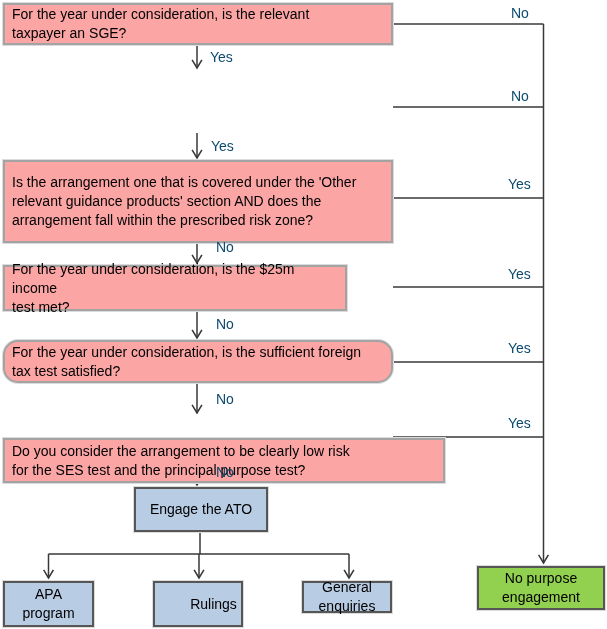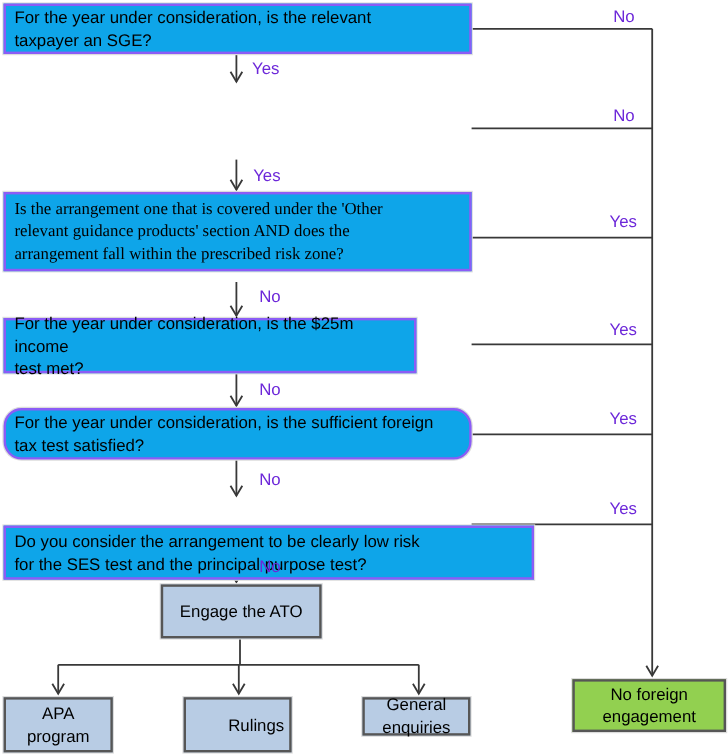--- a/index.html
+++ b/index.html
@@ -17,22 +17,22 @@
   }
   .wires {
     position: absolute;
     left: 0;
     top: 0;
     z-index: 0;
   }
   .qbox {
     position: absolute;
     box-sizing: border-box;
-    background: #0ea5e9;
-    border: 2px solid #8b5cf6;
+    background: #fca5a5;
+    border: 2px solid #a3a3a3;
     box-shadow: 0 0 0 1px #dcdcdc;
     display: flex;
     align-items: center;
     padding: 2px 6px 2px 7px;
     font-size: 14px;
     line-height: 19px;
     color: #000000;
     white-space: pre-line;
     z-index: 1;
   }
@@ -48,21 +48,21 @@
     font-size: 14px;
     line-height: 19px;
     color: #000000;
     white-space: pre-line;
     z-index: 1;
   }
   .edge-label {
     position: absolute;
     font-size: 14px;
     line-height: 15px;
-    color: #6d28d9;
+    color: #0c4a6e;
     z-index: 2;
     white-space: nowrap;
   }
 </style>
 </head>
 <body>
 
 <div class="stage">
 
   <svg class="wires" width="607" height="629" viewBox="0 0 607 629">
@@ -94,21 +94,21 @@
       <line x1="48.5" y1="554" x2="48.5" y2="578" marker-end="url(#arr)"></line>
       <line x1="199" y1="554" x2="199" y2="578" marker-end="url(#arr)"></line>
       <line x1="349" y1="554" x2="349" y2="578" marker-end="url(#arr)"></line>
     </g>
   </svg>
 
   <div class="qbox" style="left:3px; top:3px; width:390px; height:42px;">For the year under consideration, is the relevant
 taxpayer an SGE?</div>
 
 
-  <div class="qbox" style="left:3px; top:160px; width:390px; height:66px;font-family:Liberation Serif, serif;">Is the arrangement one that is covered under the 'Other
+  <div class="qbox" style="left:3px; top:160px; width:390px; height:83px;">Is the arrangement one that is covered under the 'Other
 relevant guidance products' section AND does the
 arrangement fall within the prescribed risk zone?</div>
 
   <div class="qbox" style="left:3px; top:265px; width:344px; height:46px;">For the year under consideration, is the $25m income
 test met?</div>
 
   <div class="qbox" style="left:3px; top:340px; width:390px; height:43px;border-radius:15px;">For the year under consideration, is the sufficient foreign
 tax test satisfied?</div>
 
   <div class="qbox" style="left:3px; top:438px; width:442px; height:45px;">Do you consider the arrangement to be clearly low risk
@@ -117,21 +117,21 @@
   <div class="abox" style="left: 3px; top: 581px; width: 91px; height: 46px; background-color: rgb(184, 204, 228);">APA
 program</div>
 
   <div class="abox" style="left: 134px; top: 487px; width: 134px; height: 45px; background-color: rgb(184, 204, 228);">Engage the ATO</div>
 
   <div class="abox" style="left: 153px; top: 581px; width: 90px; height: 46px; background-color: rgb(184, 204, 228); padding-left: 31px;">Rulings</div>
 
   <div class="abox" style="left: 302px; top: 581px; width: 90px; height: 32px; background-color: rgb(184, 204, 228);">General
 enquiries</div>
 
-  <div class="abox" style="left: 477px; top: 566px; width: 128px; height: 44px; background-color: rgb(146, 208, 80);">No foreign
+  <div class="abox" style="left: 477px; top: 566px; width: 128px; height: 44px; background-color: rgb(146, 208, 80);">No purpose
 engagement</div>
 
   <div class="edge-label" style="left:210px; top:50px;">Yes</div>
   <div class="edge-label" style="left:211px; top:139px;">Yes</div>
   <div class="edge-label" style="left:216px; top:240px;">No</div>
   <div class="edge-label" style="left:216px; top:317px;">No</div>
   <div class="edge-label" style="left:216px; top:392px;">No</div>
   <div class="edge-label" style="left:216px; top:465px;">No</div>
 
   <div class="edge-label" style="left:511px; top:6px;">No</div>

